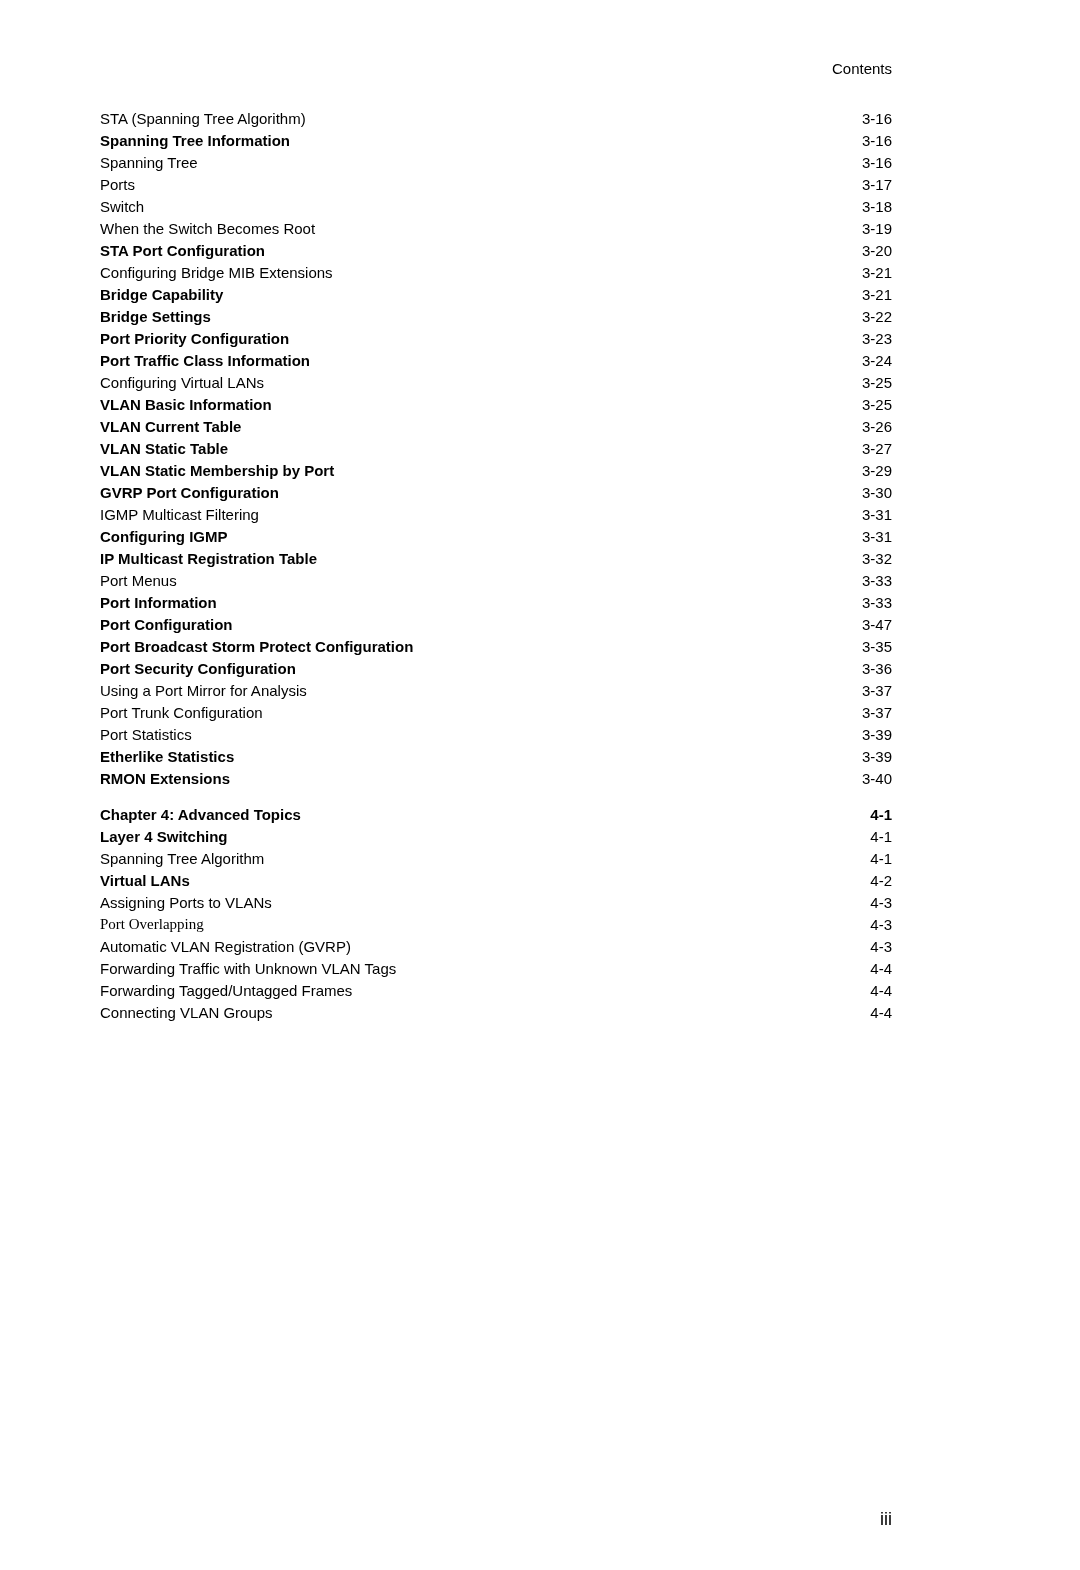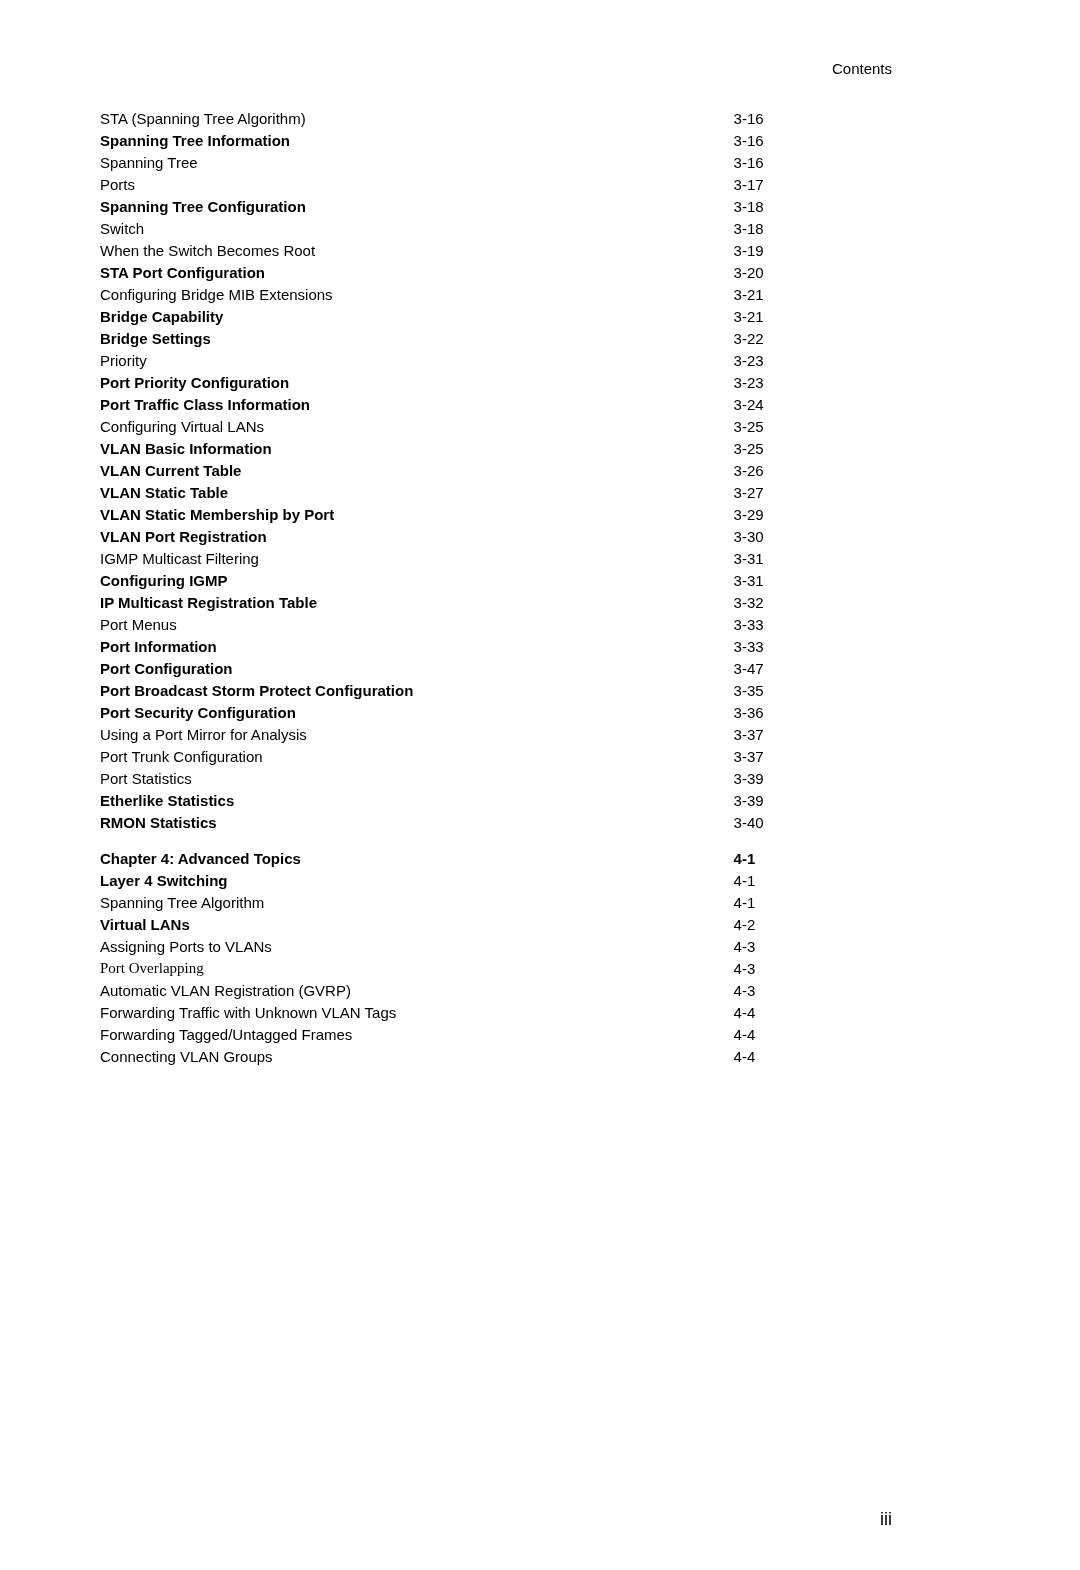--- a/index.html
+++ b/index.html
@@ -42,20 +42,21 @@
       vertical-align: top;
       white-space: nowrap;
     }
 
     .toc-table td.entry-title {
       width: 80%;
       white-space: normal;
     }
 
     .toc-table td.entry-page {
+      text-align: right;
       width: 20%;
     }
 
     .indent-0 { padding-left: 0px; }
     .indent-1 { padding-left: 20px; font-weight: bold; }
     .indent-2 { padding-left: 40px; }
     .indent-3 { padding-left: 60px; font-family: Liberation Serif, serif; }
 
     .footer {
       position: absolute;
@@ -86,24 +87,20 @@
         </tr>
         <tr>
           <td class="entry-title indent-2">Spanning Tree</td>
           <td class="entry-page">3-16</td>
         </tr>
         <tr>
           <td class="entry-title indent-2">Ports</td>
           <td class="entry-page">3-17</td>
         </tr>
         <tr>
-          <td class="entry-title indent-1">Spanning Tree Configuration</td>
-          <td class="entry-page">3-18</td>
-        </tr>
-        <tr>
           <td class="entry-title indent-2">Switch</td>
           <td class="entry-page">3-18</td>
         </tr>
         <tr>
           <td class="entry-title indent-2">When the Switch Becomes Root</td>
           <td class="entry-page">3-19</td>
         </tr>
         <tr>
           <td class="entry-title indent-1">STA Port Configuration</td>
           <td class="entry-page">3-20</td>
@@ -114,24 +111,20 @@
         </tr>
         <tr>
           <td class="entry-title indent-1">Bridge Capability</td>
           <td class="entry-page">3-21</td>
         </tr>
         <tr>
           <td class="entry-title indent-1">Bridge Settings</td>
           <td class="entry-page">3-22</td>
         </tr>
         <tr>
-          <td class="entry-title indent-0">Priority</td>
-          <td class="entry-page">3-23</td>
-        </tr>
-        <tr>
           <td class="entry-title indent-1">Port Priority Configuration</td>
           <td class="entry-page">3-23</td>
         </tr>
         <tr>
           <td class="entry-title indent-1">Port Traffic Class Information</td>
           <td class="entry-page">3-24</td>
         </tr>
         <tr>
           <td class="entry-title indent-0">Configuring Virtual LANs</td>
           <td class="entry-page">3-25</td>
@@ -146,21 +139,21 @@
         </tr>
         <tr>
           <td class="entry-title indent-1">VLAN Static Table</td>
           <td class="entry-page">3-27</td>
         </tr>
         <tr>
           <td class="entry-title indent-1">VLAN Static Membership by Port</td>
           <td class="entry-page">3-29</td>
         </tr>
         <tr>
-          <td class="entry-title indent-1">VLAN Port Registration</td>
+          <td class="entry-title indent-1">GVRP Port Configuration</td>
           <td class="entry-page">3-30</td>
         </tr>
         <tr>
           <td class="entry-title indent-0">IGMP Multicast Filtering</td>
           <td class="entry-page">3-31</td>
         </tr>
         <tr>
           <td class="entry-title indent-1">Configuring IGMP</td>
           <td class="entry-page">3-31</td>
         </tr>
@@ -198,21 +191,21 @@
         </tr>
         <tr>
           <td class="entry-title indent-0">Port Statistics</td>
           <td class="entry-page">3-39</td>
         </tr>
         <tr>
           <td class="entry-title indent-1">Etherlike Statistics</td>
           <td class="entry-page">3-39</td>
         </tr>
         <tr>
-          <td class="entry-title indent-1">RMON Statistics</td>
+          <td class="entry-title indent-1">RMON Extensions</td>
           <td class="entry-page">3-40</td>
         </tr>
         <tr>
           <td colspan="2" style="height: 14px;"></td>
         </tr>
         <tr>
           <td class="entry-title indent-0" style="font-weight: bold;">Chapter 4: Advanced Topics</td>
           <td class="entry-page" style="font-weight: bold;">4-1</td>
         </tr>
         <tr>

